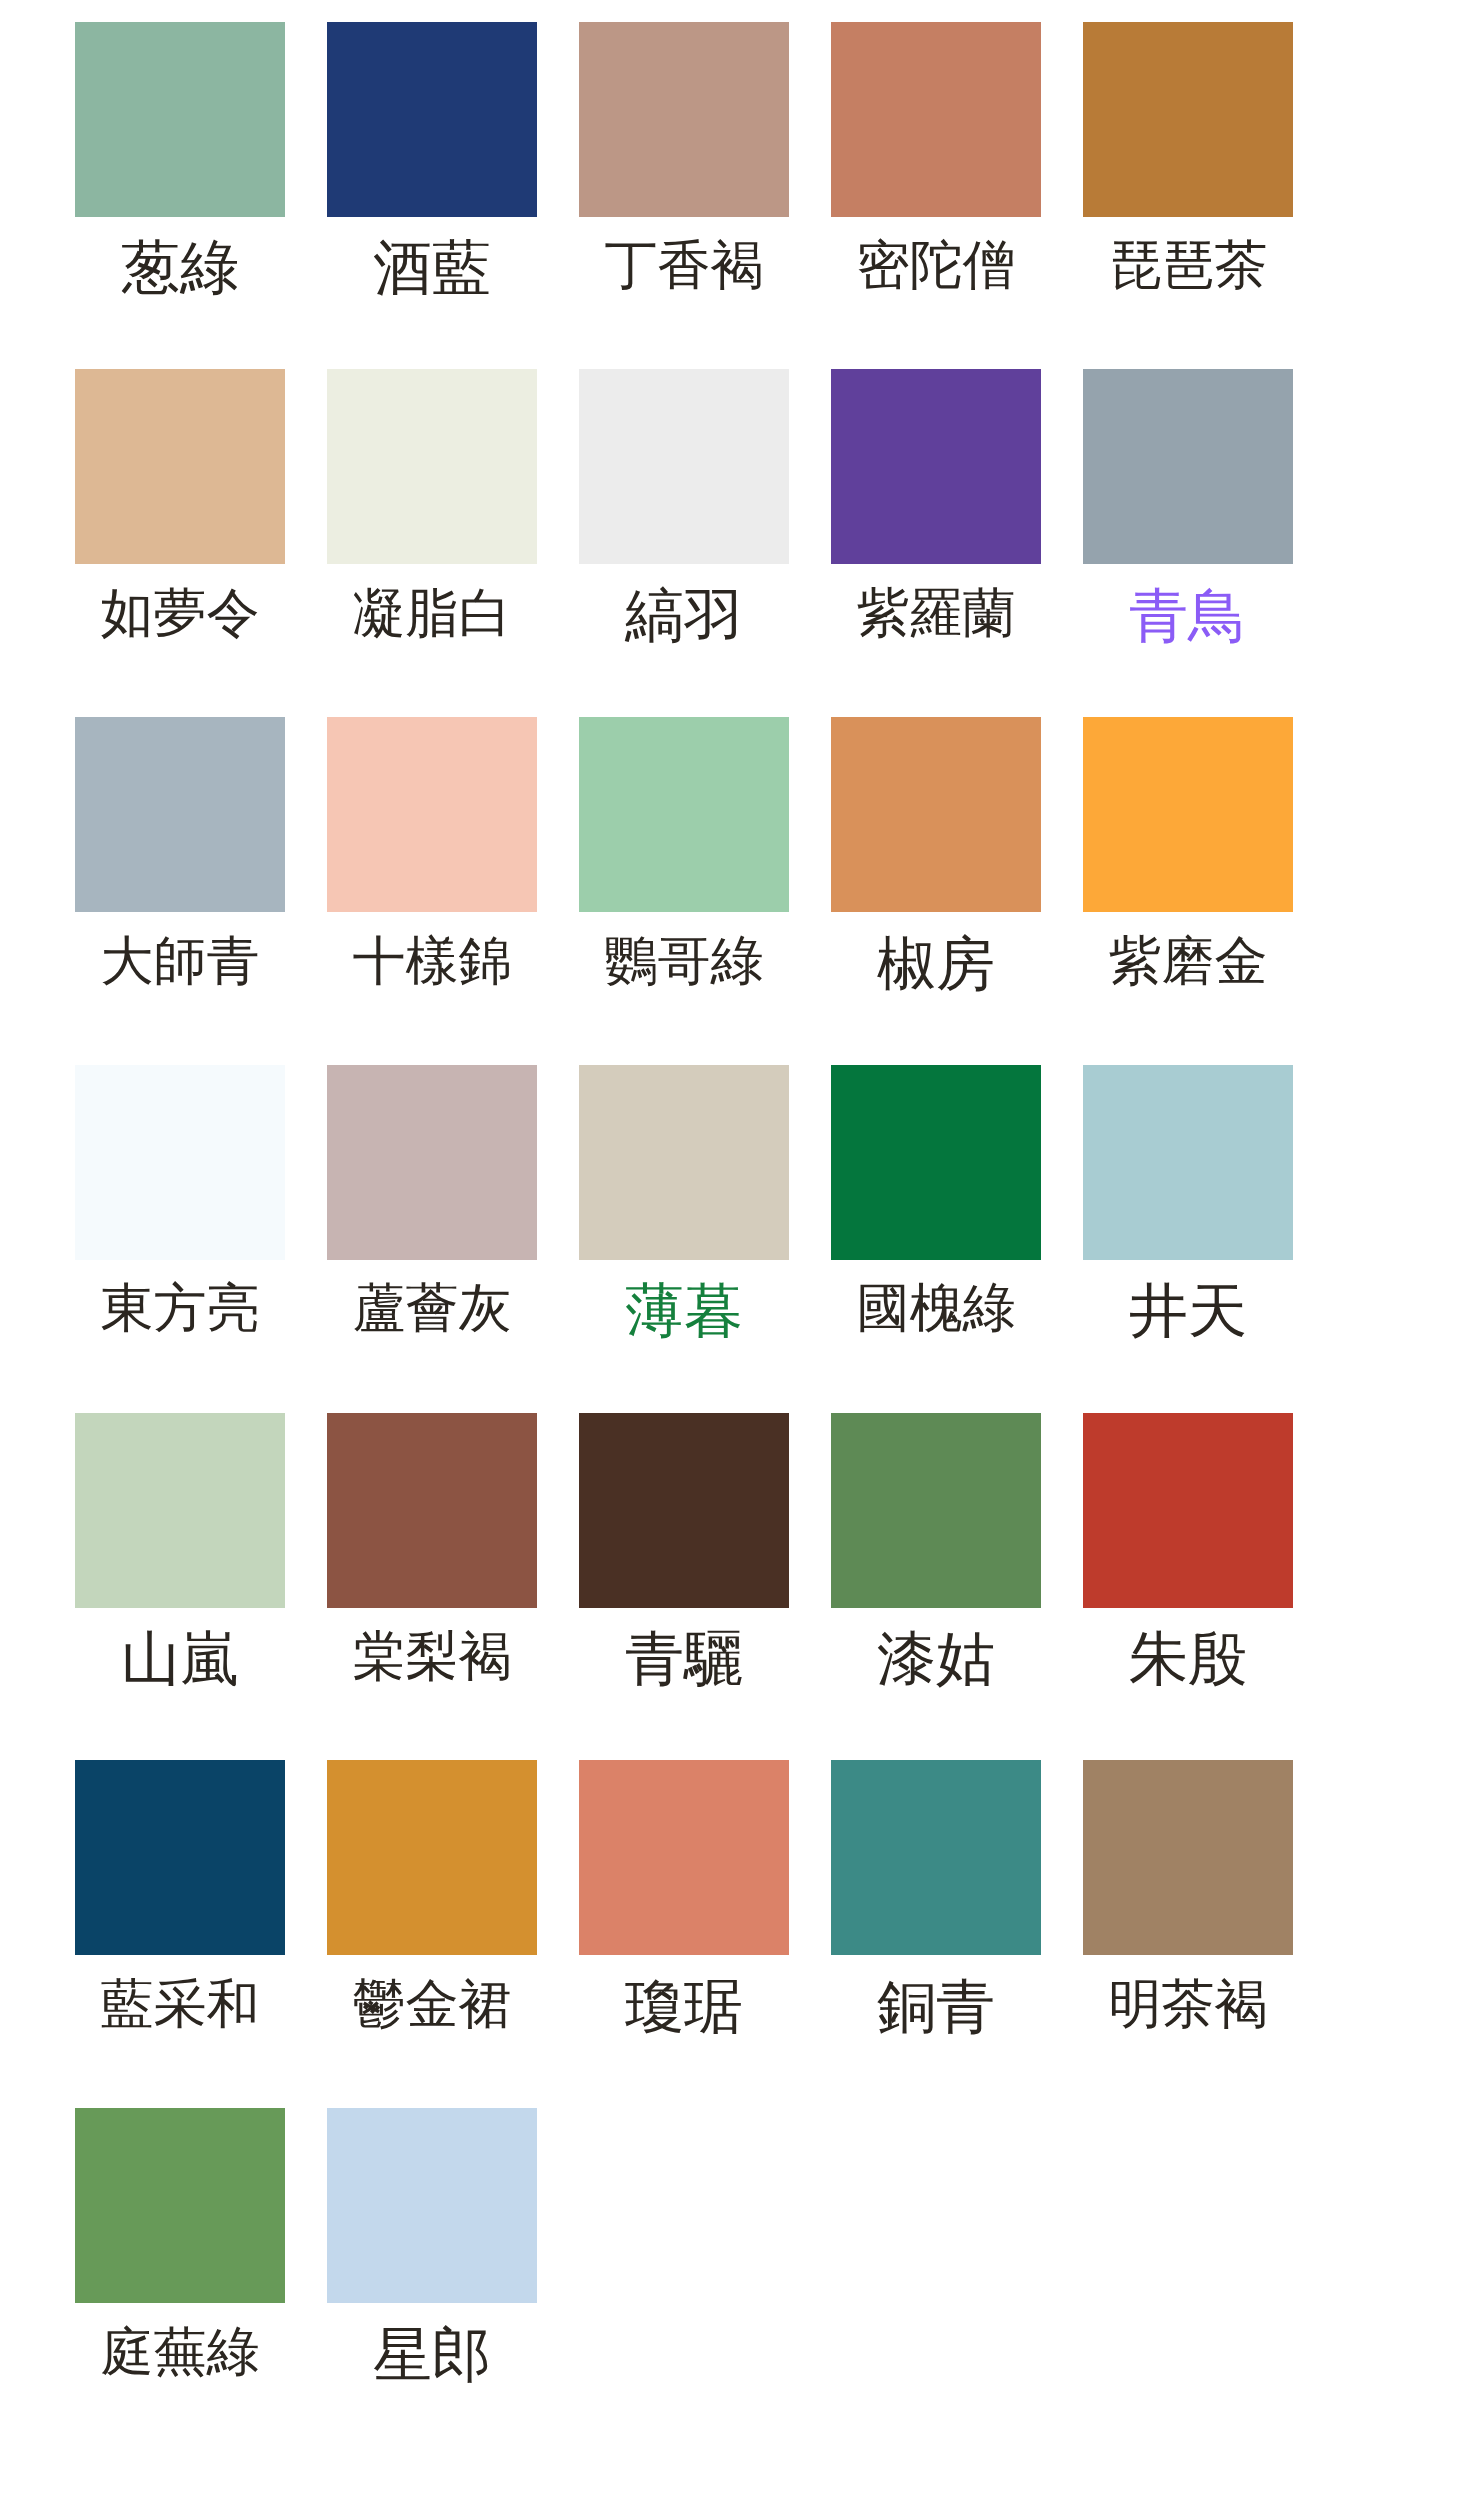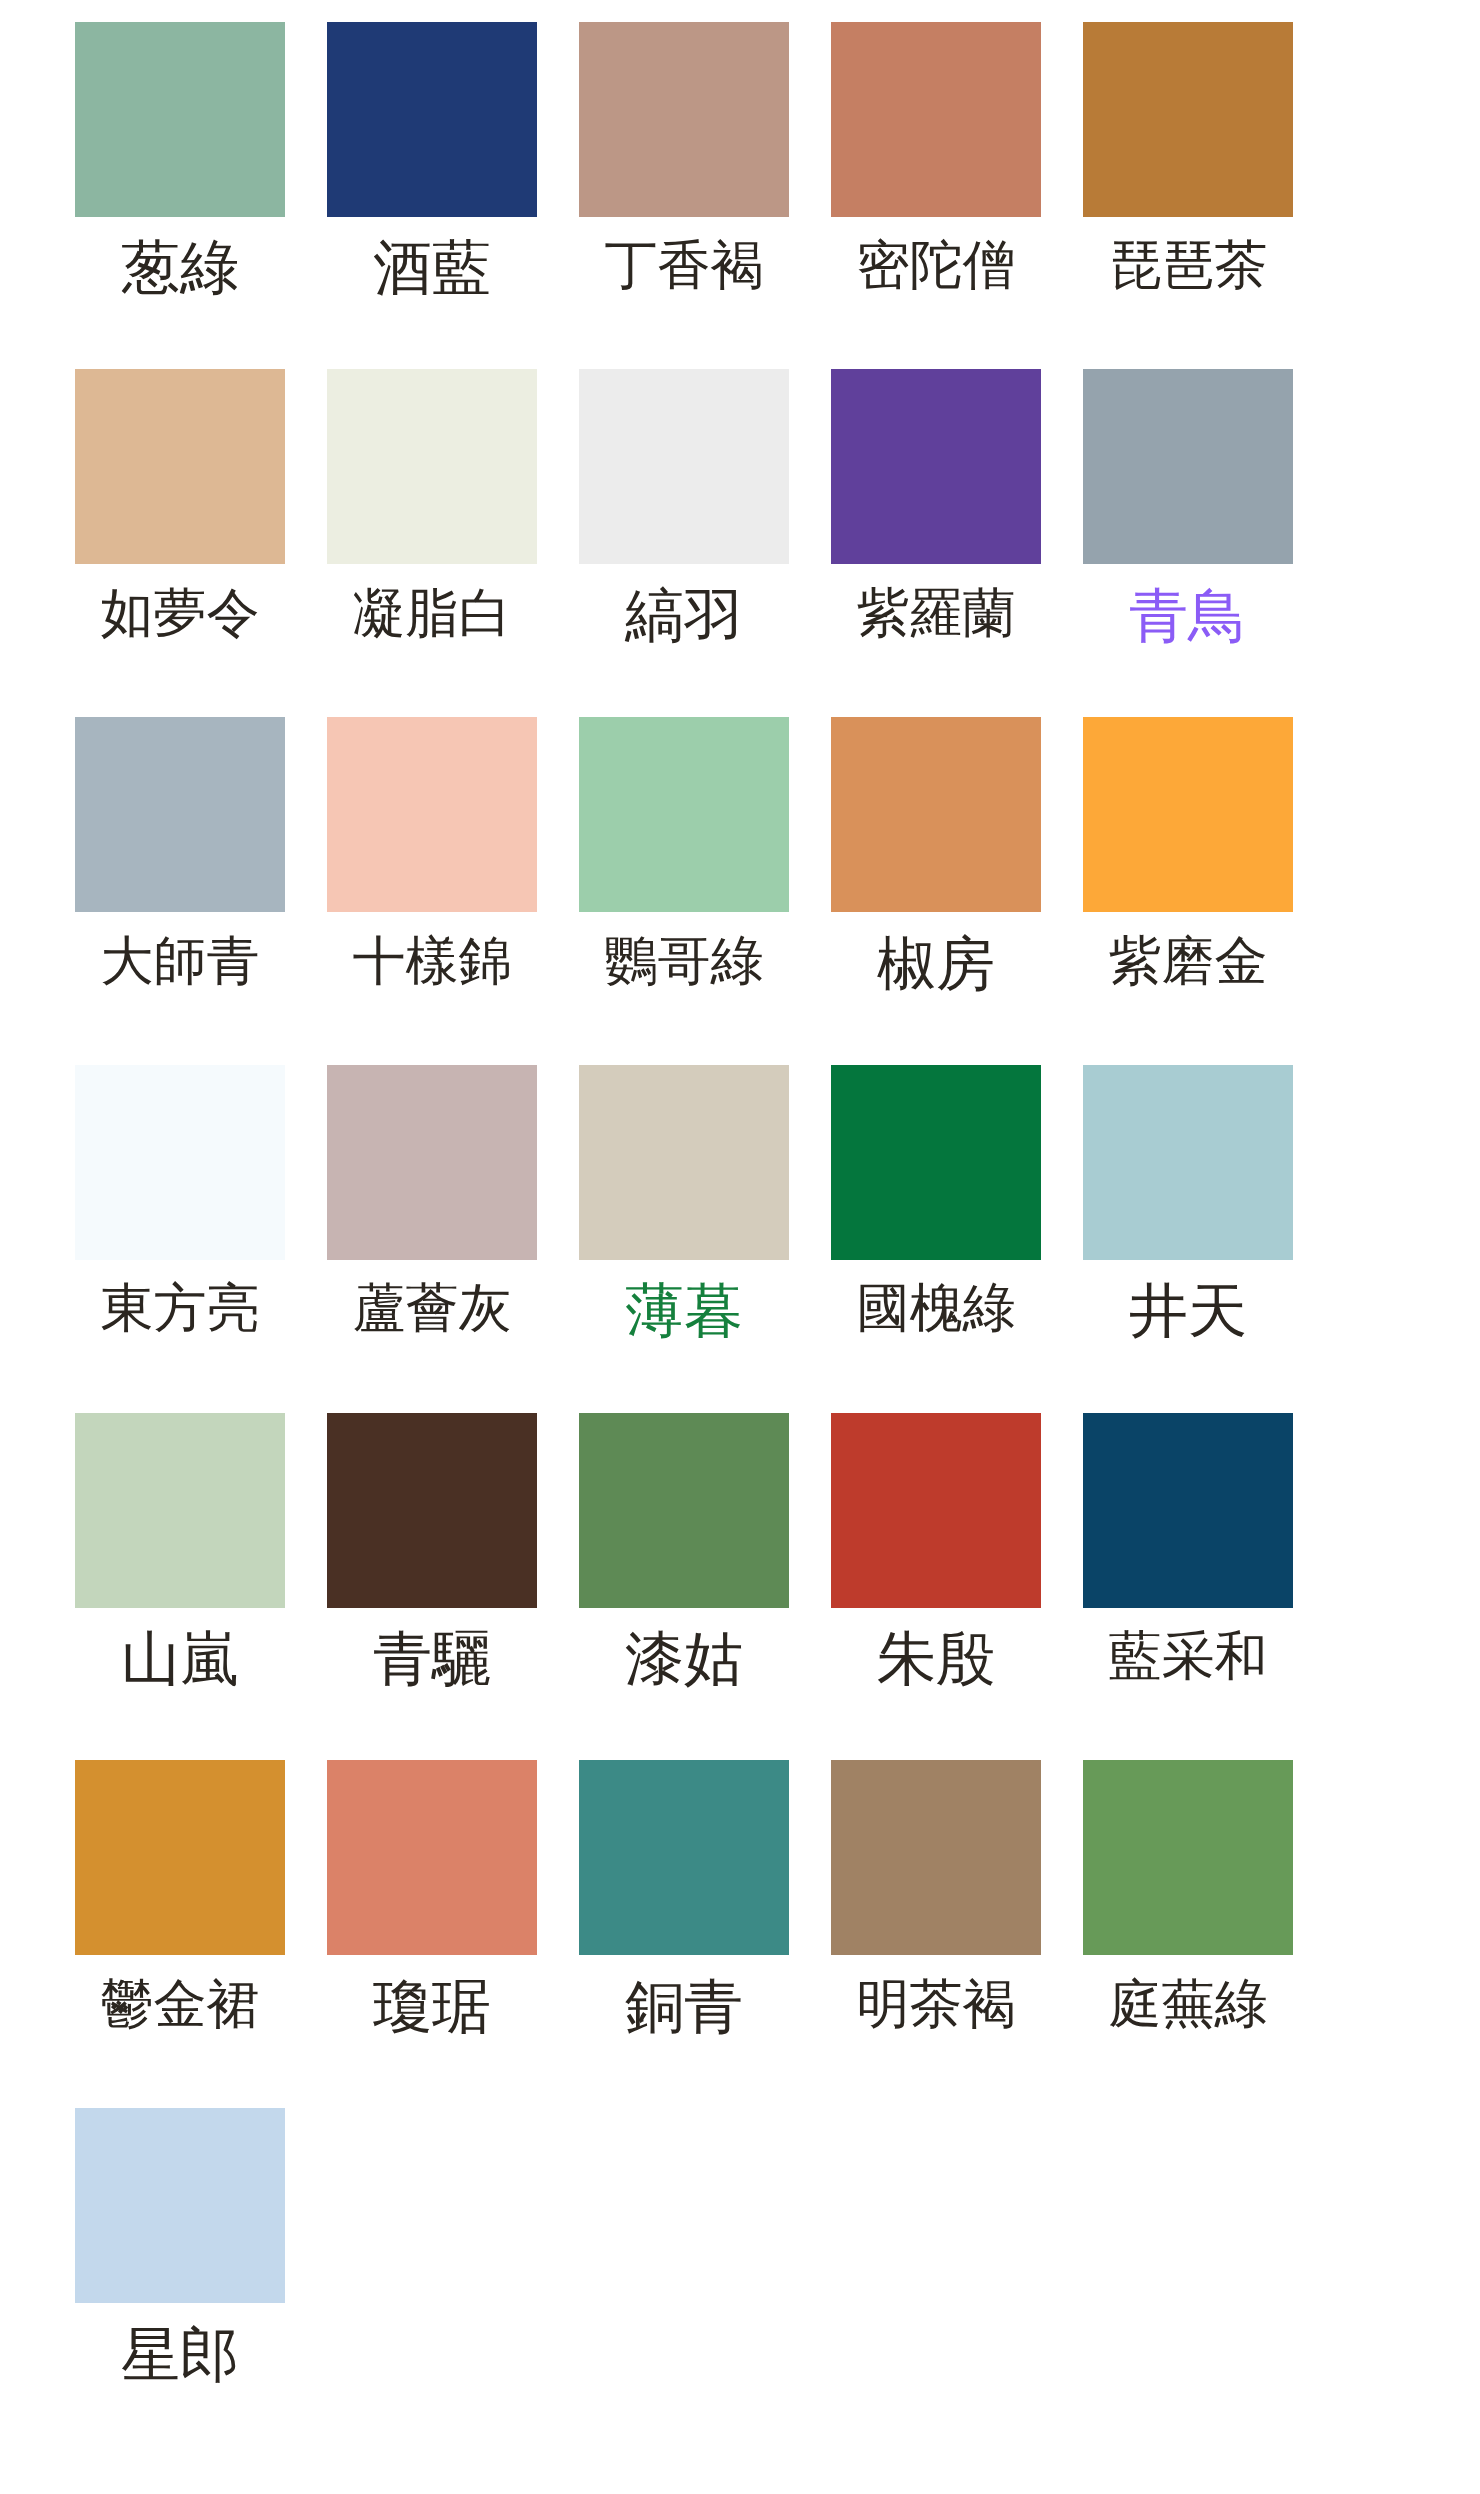--- a/index.html
+++ b/index.html
@@ -138,20 +138,24 @@
     </div>
     <div class="swatch-cell">
       <div class="swatch-chip" style="background: rgb(168, 204, 210);"></div>
       <div class="swatch-label" style="color: rgb(43, 38, 32);">井天</div>
     </div>
     <div class="swatch-cell">
       <div class="swatch-chip" style="background: rgb(195, 214, 188);"></div>
       <div class="swatch-label" style="color: rgb(43, 38, 32);">山嵐</div>
     </div>
     <div class="swatch-cell">
+      <div class="swatch-chip" style="background: rgb(140, 84, 67);"></div>
+      <div class="swatch-label len3" style="color: rgb(43, 38, 32);">棠梨褐</div>
+    </div>
+    <div class="swatch-cell">
       <div class="swatch-chip" style="background: rgb(74, 48, 36);"></div>
       <div class="swatch-label" style="color: rgb(43, 38, 32);">青驪</div>
     </div>
     <div class="swatch-cell">
       <div class="swatch-chip" style="background: rgb(94, 138, 85);"></div>
       <div class="swatch-label" style="color: rgb(43, 38, 32);">漆姑</div>
     </div>
     <div class="swatch-cell">
       <div class="swatch-chip" style="background: rgb(190, 59, 44);"></div>
       <div class="swatch-label" style="color: rgb(43, 38, 32);">朱殷</div>

